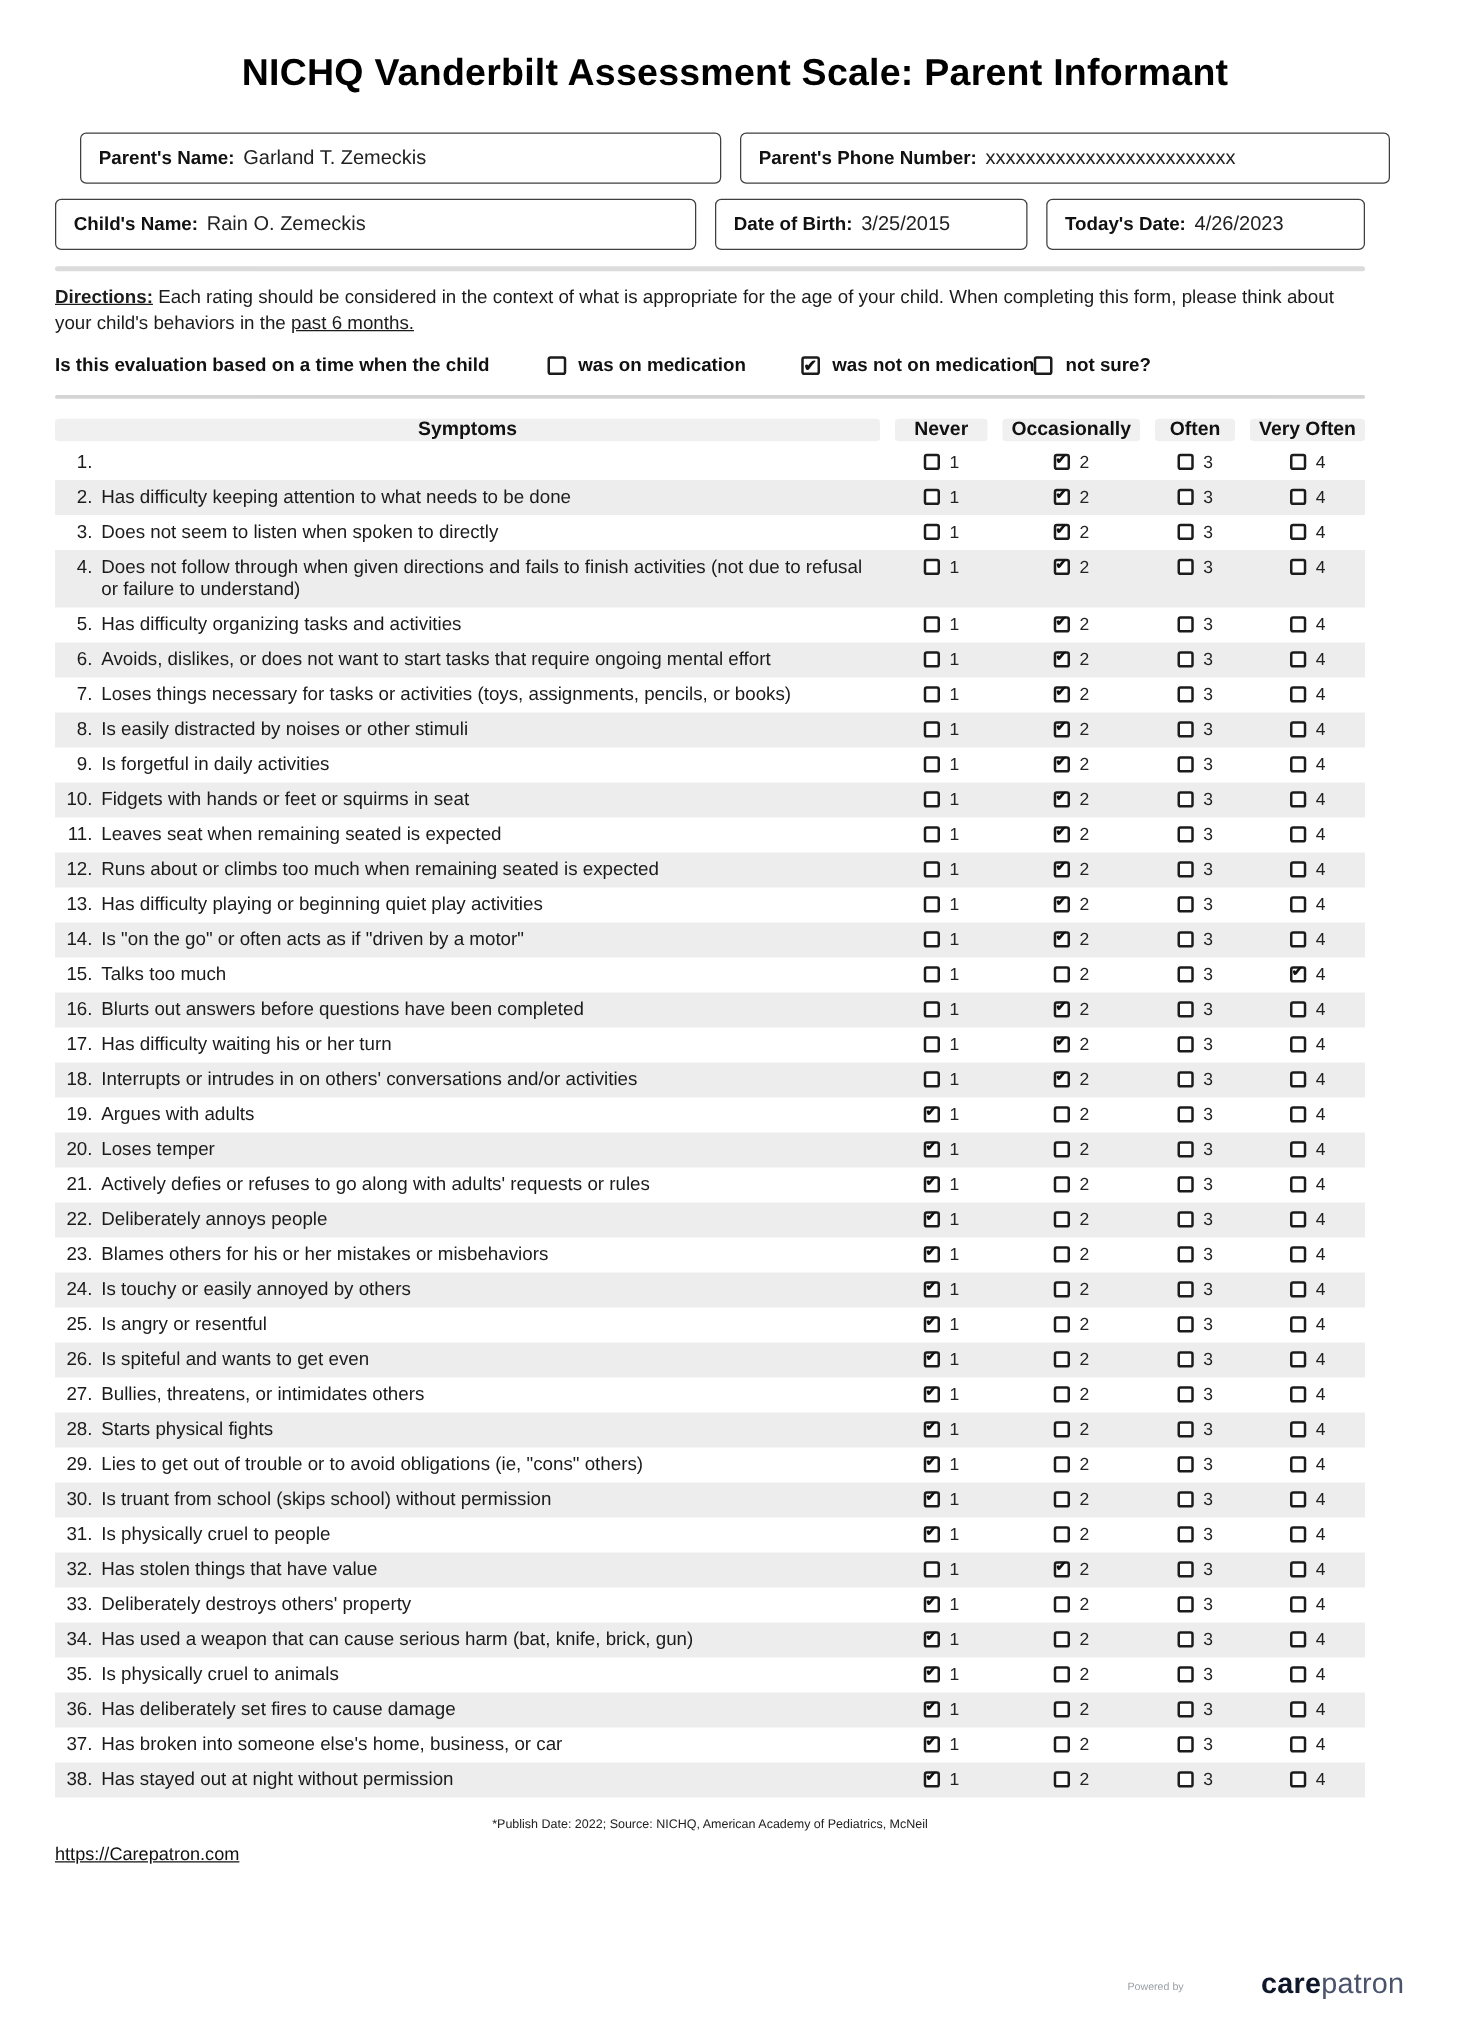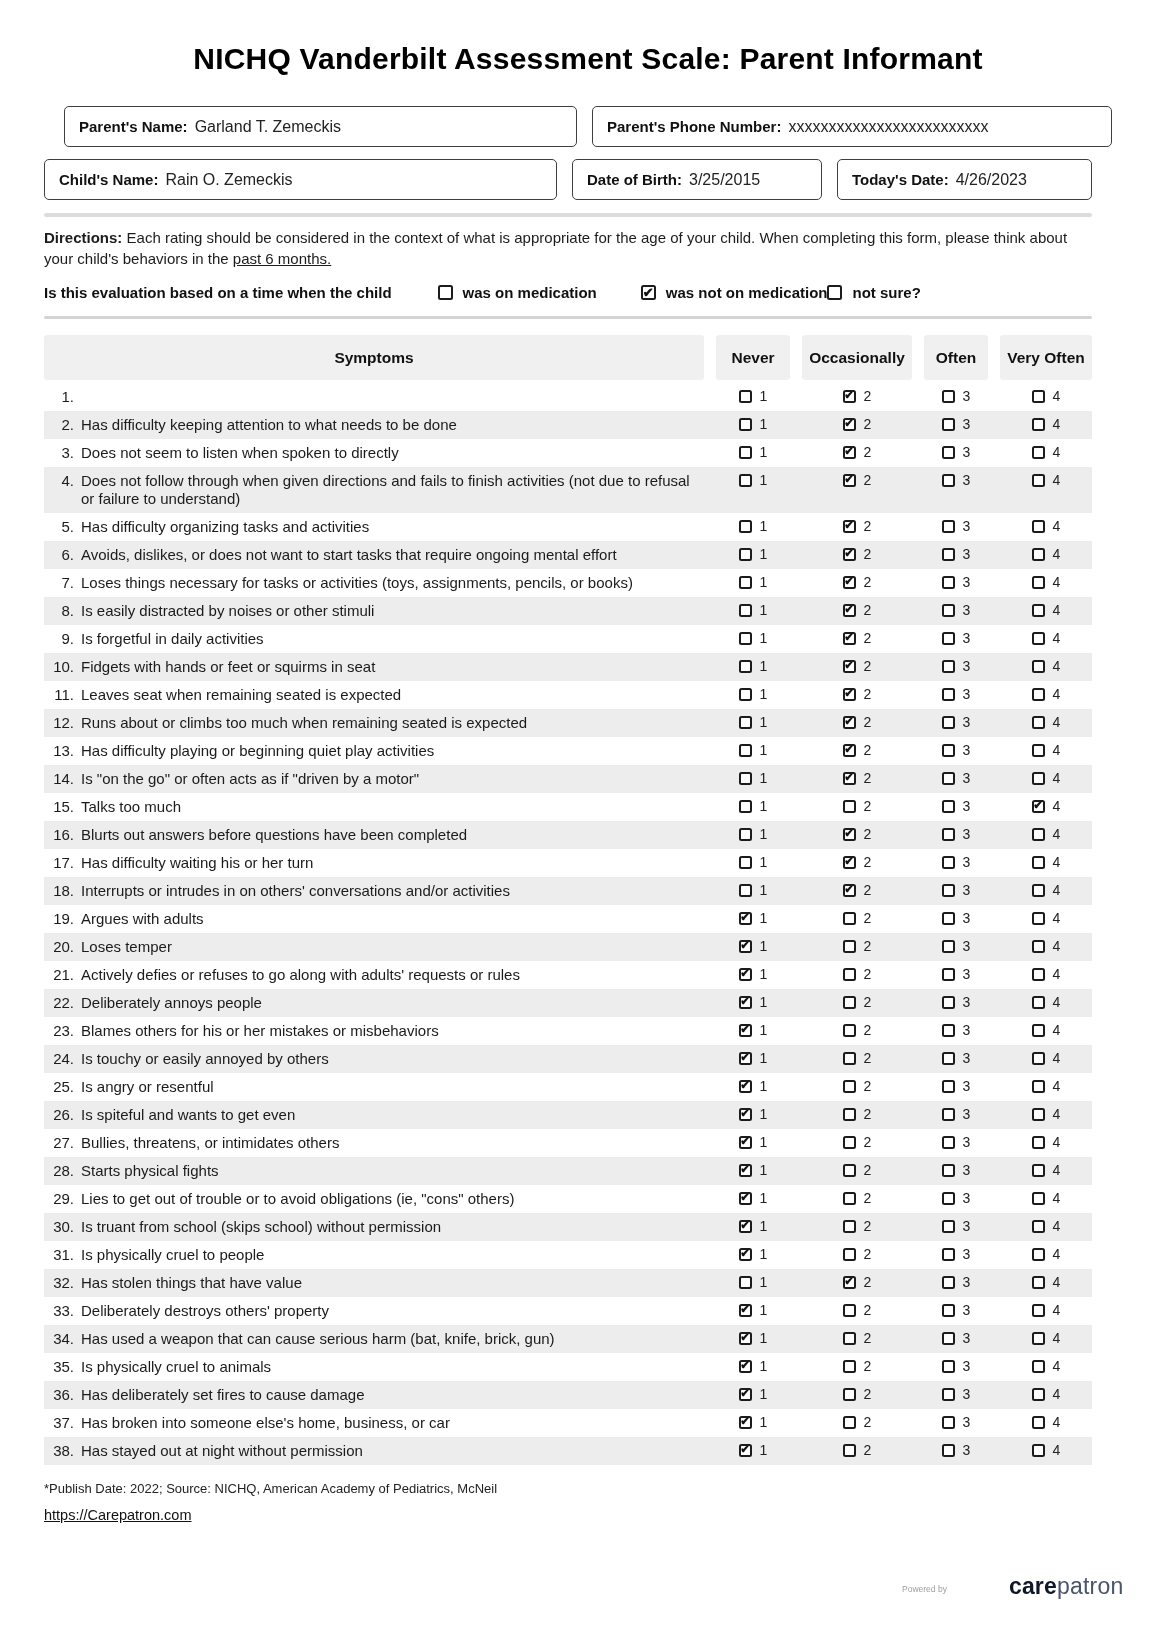--- a/index.html
+++ b/index.html
@@ -29,21 +29,21 @@
     height: 41px; display: flex; align-items: center;
     padding: 0 14px; background: #fff;
   }
   .flabel { font-weight: bold; font-size: 15px; color: #111; white-space: nowrap; }
   .fvalue { font-size: 16px; color: #222; margin-left: 7px; white-space: nowrap; }
 
   .divider1 { height: 4px; background: #dcdcdc; border-radius: 2px; margin-top: 13px; }
   .divider2 { height: 3px; background: #d4d4d4; border-radius: 2px; margin-top: 15px; }
 
   .directions { margin-top: 10px; font-size: 15px; line-height: 21px; color: #1c1c1c; }
-  .directions .dlabel { font-weight: bold; }
+  .directions .dlabel { font-weight: bold; text-decoration: underline; }
   .directions .under { text-decoration: underline; }
 
   .medrow { margin-top: 15px; display: flex; align-items: center; font-size: 15px; font-weight: bold; color: #111; }
   .medopt { display: flex; align-items: center; }
   .medopt:nth-of-type(1) { margin-left: 40px; }
   .medopt:nth-of-type(2) { margin-left: 46px; }
   .medopt:nth-of-type(3) { margin-left: 44px; }
   .medopt .olabel { margin-left: 10px; }
 
   .cb {
@@ -55,33 +55,33 @@
   }
   .cb.big { width: 15px; height: 15px; font-size: 13px; }
 
   .table { margin-top: 16px; }
   .thead, .trow {
     display: grid;
     grid-template-columns: 660px 74px 110px 64px 92px;
     column-gap: 12px;
   }
   .hcell {
-    background: #f0f0f0; border-radius: 3px; height: 45px;
+    background: #f0f0f0; border-radius: 3px; height: 18px;
     display: flex; align-items: center; justify-content: center;
     font-weight: bold; font-size: 15.5px; color: #111;
   }
   .tbody { margin-top: 3px; }
   .trow { min-height: 28px; align-items: start; }
   .trow:nth-child(even) { background: #ededed; }
   .cell.sym { display: flex; padding: 5px 0; font-size: 15px; line-height: 18px; color: #1b1b1b; }
   .cell.sym .num { width: 30px; text-align: right; flex: none; margin-right: 7px; }
   .cell.opt { display: flex; align-items: center; justify-content: center; padding-top: 5px; gap: 8px; }
   .cbnum { font-size: 14px; color: #222; }
 
-  .footnote { margin-top: 16px; font-size: 13px; color: #222; }
+  .footnote { margin-top: 16px; font-size: 10px; color: #222; text-align: center; }
   .sitelink { display: inline-block; margin-top: 11px; font-size: 14.5px; color: #111; text-decoration: underline; cursor: pointer; }
 
   .brand { position: absolute; left: 902px; top: 1564px; display: flex; align-items: center; }
   .poweredby { font-size: 8.5px; color: #9aa0a6; margin-right: 12px; margin-top: 6px; }
   .logomark { width: 48px; height: 44px; position: relative; flex: none; }
   .blob-dark { position: absolute; left: 0; top: 10px; width: 28px; height: 26px; border-radius: 9px; }
   .blob-light { position: absolute; left: 19px; top: 3px; width: 20px; height: 19px; border-radius: 7px; opacity: 0.95; }
   .brandtext { font-size: 23px; letter-spacing: 0.2px; margin-left: 2px; }
   .brandtext .b1 { font-weight: bold; color: #0f172a; }
   .brandtext .b2 { font-weight: normal; color: #49536a; }

